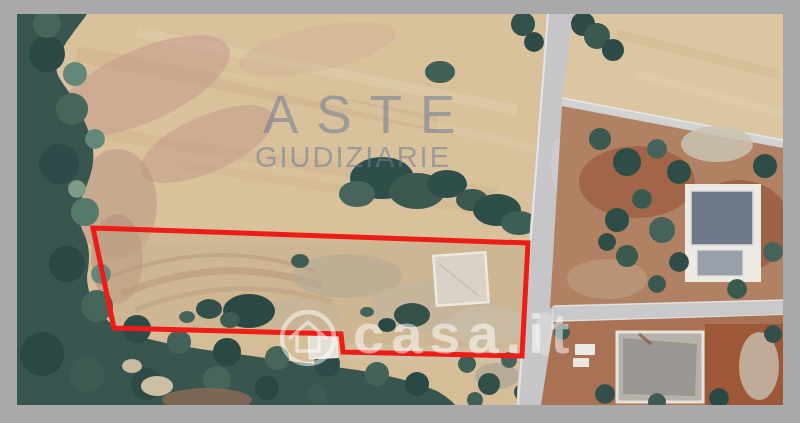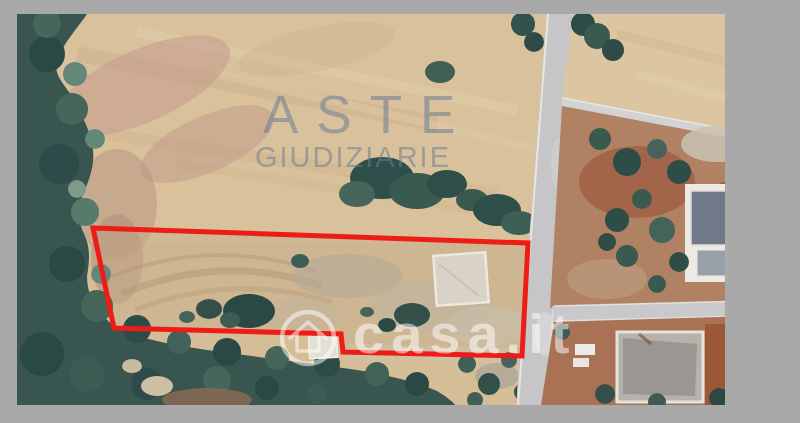--- a/index.html
+++ b/index.html
@@ -4,21 +4,21 @@
 <style>
   html,body{margin:0;padding:0;}
   body{
     width:800px;height:423px;
     background:#a9a9a9;
     position:relative;
     font-family:"Liberation Sans", sans-serif;
     overflow:hidden;
   }
   .photo{
-    position:absolute;left:17px;top:14px;width:708px;height:391px;
+    position:absolute;left:17px;top:14px;width:766px;height:391px;
     overflow:hidden;background:#8b5cf6;
   }
   .photo svg{display:block;width:766px;height:391px;}
   text{user-select:none;}
 </style>
 </head>
 <body>
 
 <div class="photo">
 <svg viewBox="0 0 766 391" xmlns="http://www.w3.org/2000/svg">

